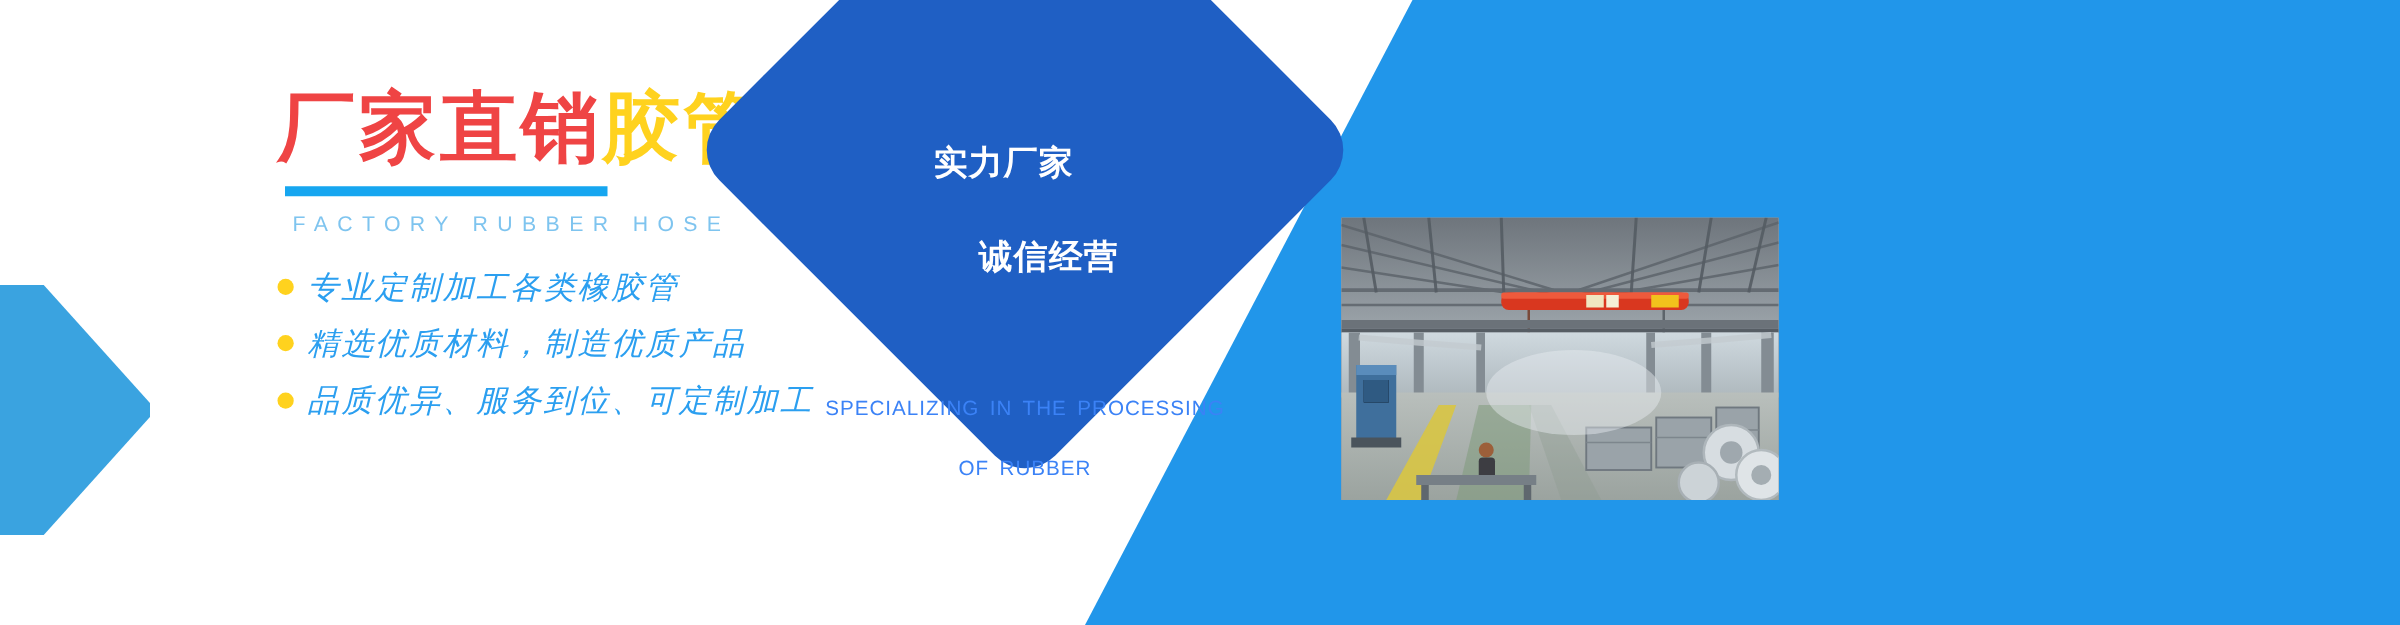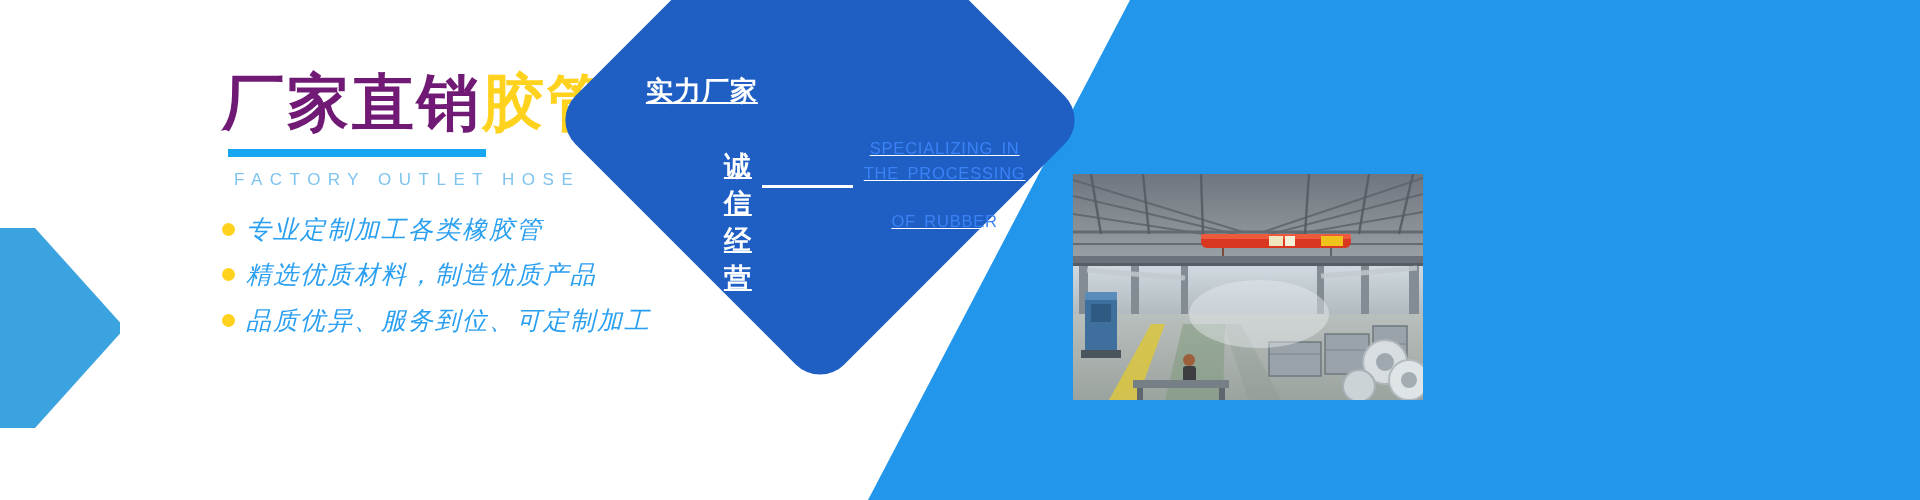--- a/index.html
+++ b/index.html
@@ -43,30 +43,29 @@
     width:380px; height:380px;
     transform: rotate(45deg);
   }
   .diamond {
     width:100%; height:100%;
     background:#1f5fc4;
     border-radius:34px;
   }
   .diamond-content {
     position:absolute;
-    left:676px; top:75px;
+    left:640px; top:75px;
     width:360px; height:220px;
     display:flex;
-    flex-direction:row;
+    flex-direction:column;
     align-items:center;
     justify-content:flex-start;
     color:#ffffff;
     text-align:center;
     pointer-events:none;
-    text-decoration:underline;
   }
   .badge-cn {
     font-size:27px;
     font-weight:bold;
     line-height:1.38;
     letter-spacing:1px;
     white-space:pre-line;
     text-align:center;
   }
   .badge-cn .l1 { display:block; margin-left:-34px; }
@@ -91,21 +90,21 @@
     left:222px; top:70px;
     width:520px;
   }
   .headline {
     font-size:62px;
     font-weight:bold;
     letter-spacing:3px;
     line-height:1.05;
     white-space:nowrap;
   }
-  .headline .h-blue { color:#701a75; }
+  .headline .h-blue { color:#ef4444; }
   .headline .h-yellow { color:#ffd21e; }
 
   .underbar {
     width:258px; height:8px;
     background:#16a6f0;
     margin:14px 0 0 6px;
   }
 
   .sub-en {
     margin:13px 0 0 12px;
@@ -161,21 +160,21 @@
   <div class="left-chevron"></div>
 
   <div class="left-block">
 
     <div class="headline">
       <span class="h-blue">厂家直销</span><span class="h-yellow">胶管</span>
     </div>
 
     <div class="underbar"></div>
 
-    <div class="sub-en">FACTORY OUTLET HOSE</div>
+    <div class="sub-en">FACTORY RUBBER HOSE</div>
 
     <ul class="bullets">
       <li class="bullet">
         <span class="dot"></span>
         <span class="bullet-text">专业定制加工各类橡胶管</span>
       </li>
       <li class="bullet">
         <span class="dot"></span>
         <span class="bullet-text">精选优质材料，制造优质产品</span>
       </li>

